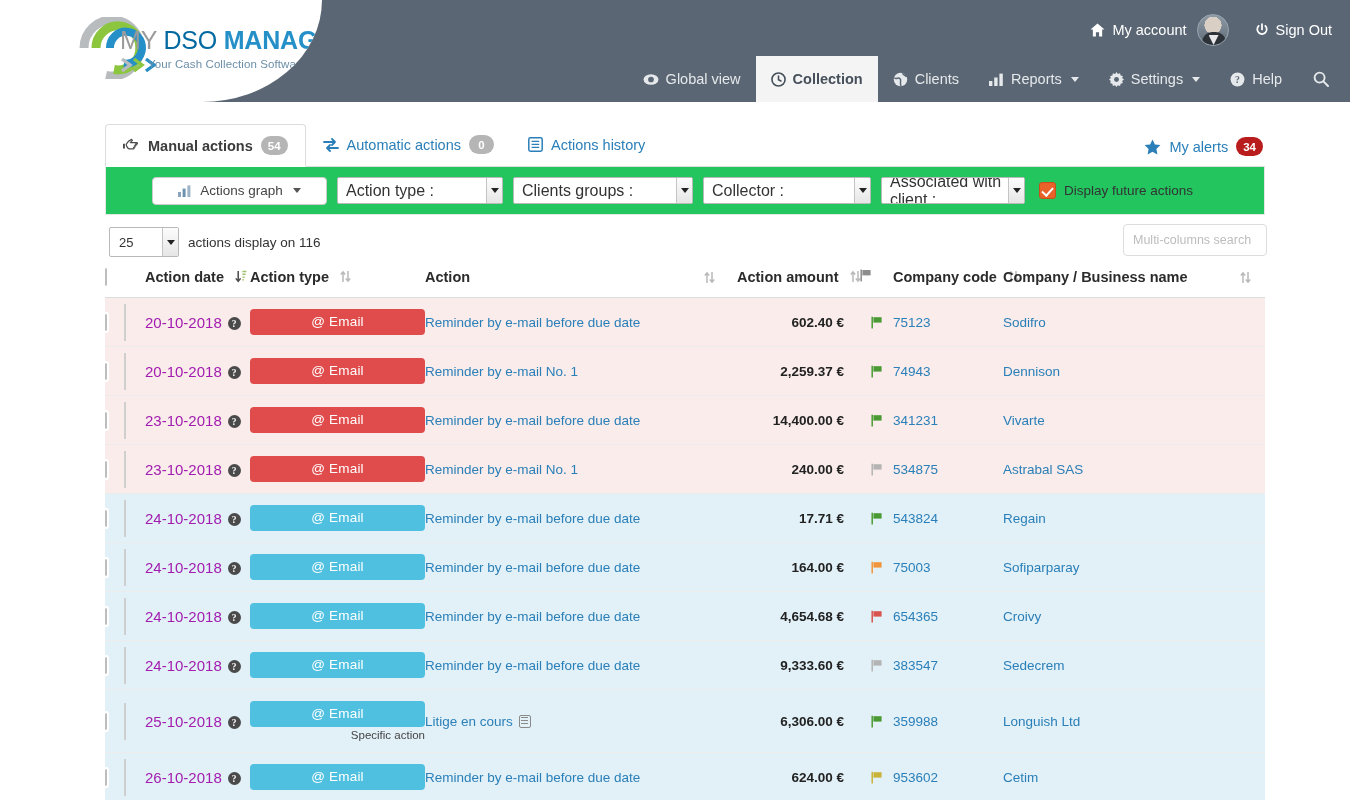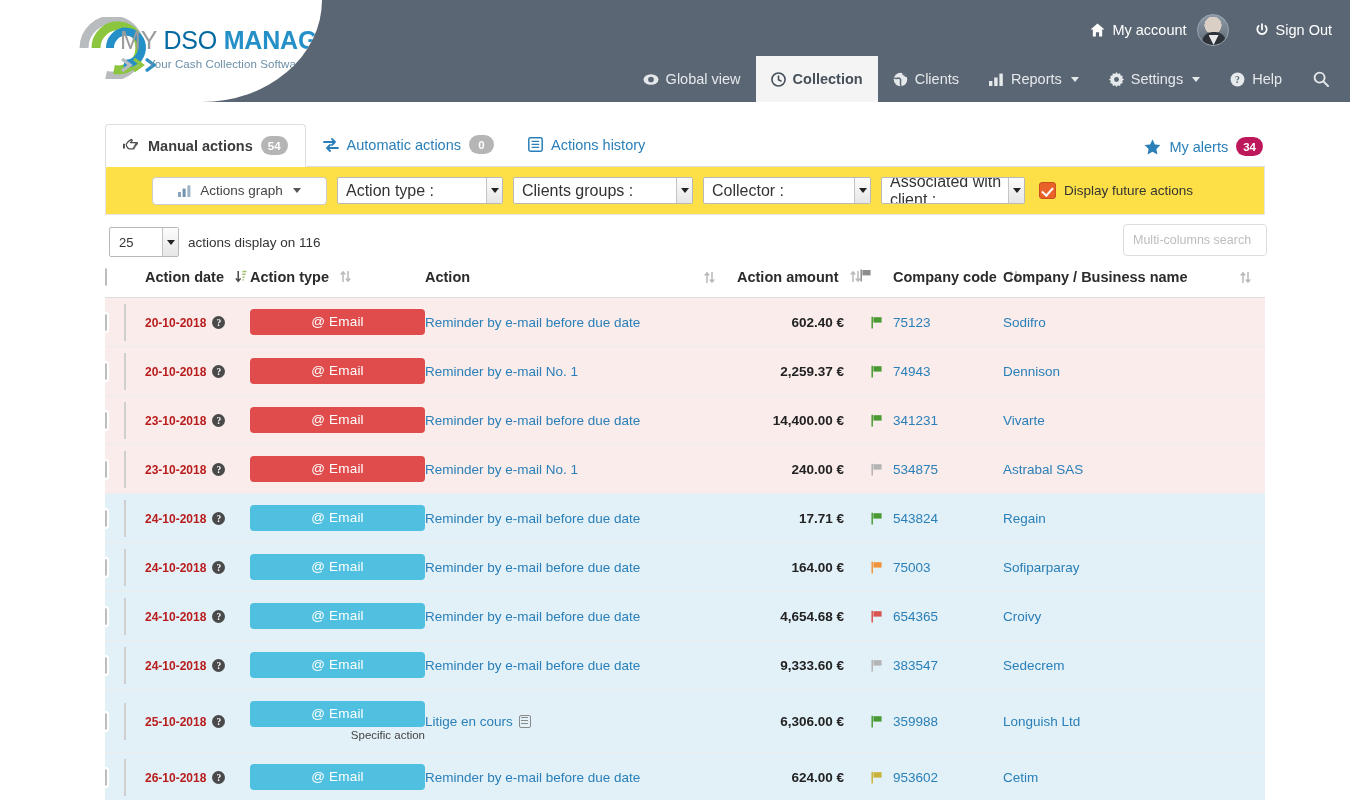--- a/index.html
+++ b/index.html
@@ -114,30 +114,30 @@
     background:#fff; color:#3c3c3c; font-weight:700;
     border:1px solid #ddd; border-bottom:1px solid #fff;
     border-radius:4px 4px 0 0; margin-bottom:-1px;
   }
   .badge {
     display:inline-flex; align-items:center; justify-content:center;
     min-width:25px; height:19px; padding:0 7px;
     border-radius:10px; background:#b5b5b5; color:#fff;
     font-size:11.5px; font-weight:700;
   }
-  .badge.pink { background:#be185d; }
+  .badge.pink { background:#b91c1c; }
   .alerts {
     position:absolute; right:2px; bottom:10px;
     display:flex; align-items:center; gap:8px;
     color:#2a7fb8; font-size:14.5px; cursor:pointer; white-space:nowrap;
   }
 
   
   .filters {
-    background:#fde047; border:1px solid #e6e6e6; border-top:none;
+    background:#22c55e; border:1px solid #e6e6e6; border-top:none;
     height:48px; display:flex; align-items:center; gap:10px;
     padding: 0 14px 0 46px;
   }
   .btn-graph {
     display:flex; align-items:center; justify-content:center; gap:8px;
     width:175px; height:28px; background:#fff;
     border:1px solid #ccc; border-radius:4px;
     font-size:13.5px; color:#444; cursor:pointer;
   }
   .sel {
@@ -213,21 +213,21 @@
   .tl-wrap { position:relative; height:100%; width:40px; }
   .tl-line {
     position:absolute; left:19px; top:0; bottom:0; width:2px; background:#cfcfcf;
   }
   .cb {
     position:relative; z-index:2; width:17px; height:17px; margin:0 auto;
     background:#fff; border:1px solid #bdbdbd; border-radius:4px;
     box-shadow: 0 0 0 2px #fff;
     cursor:pointer;
   }
-  .datetxt { font-size:12px; font-weight:700; color:#b91c1c; white-space:nowrap; }
+  .datetxt { font-size:15px; font-weight:400; color:#a21caf; white-space:nowrap; }
   .iq {
     display:inline-flex; align-items:center; justify-content:center;
     width:13px;height:13px;border-radius:50%;background:#4a4a4a;color:#fff;
     font-size:9.5px; font-weight:700; margin-left:6px; vertical-align:1px;
     font-family:"Liberation Serif", serif; cursor:pointer;
   }
   .pill {
     display:block; width:175px; height:26px; line-height:26px;
     border-radius:4px; color:#fff; font-size:13.5px; text-align:center;
     cursor:pointer; letter-spacing:.2px;

